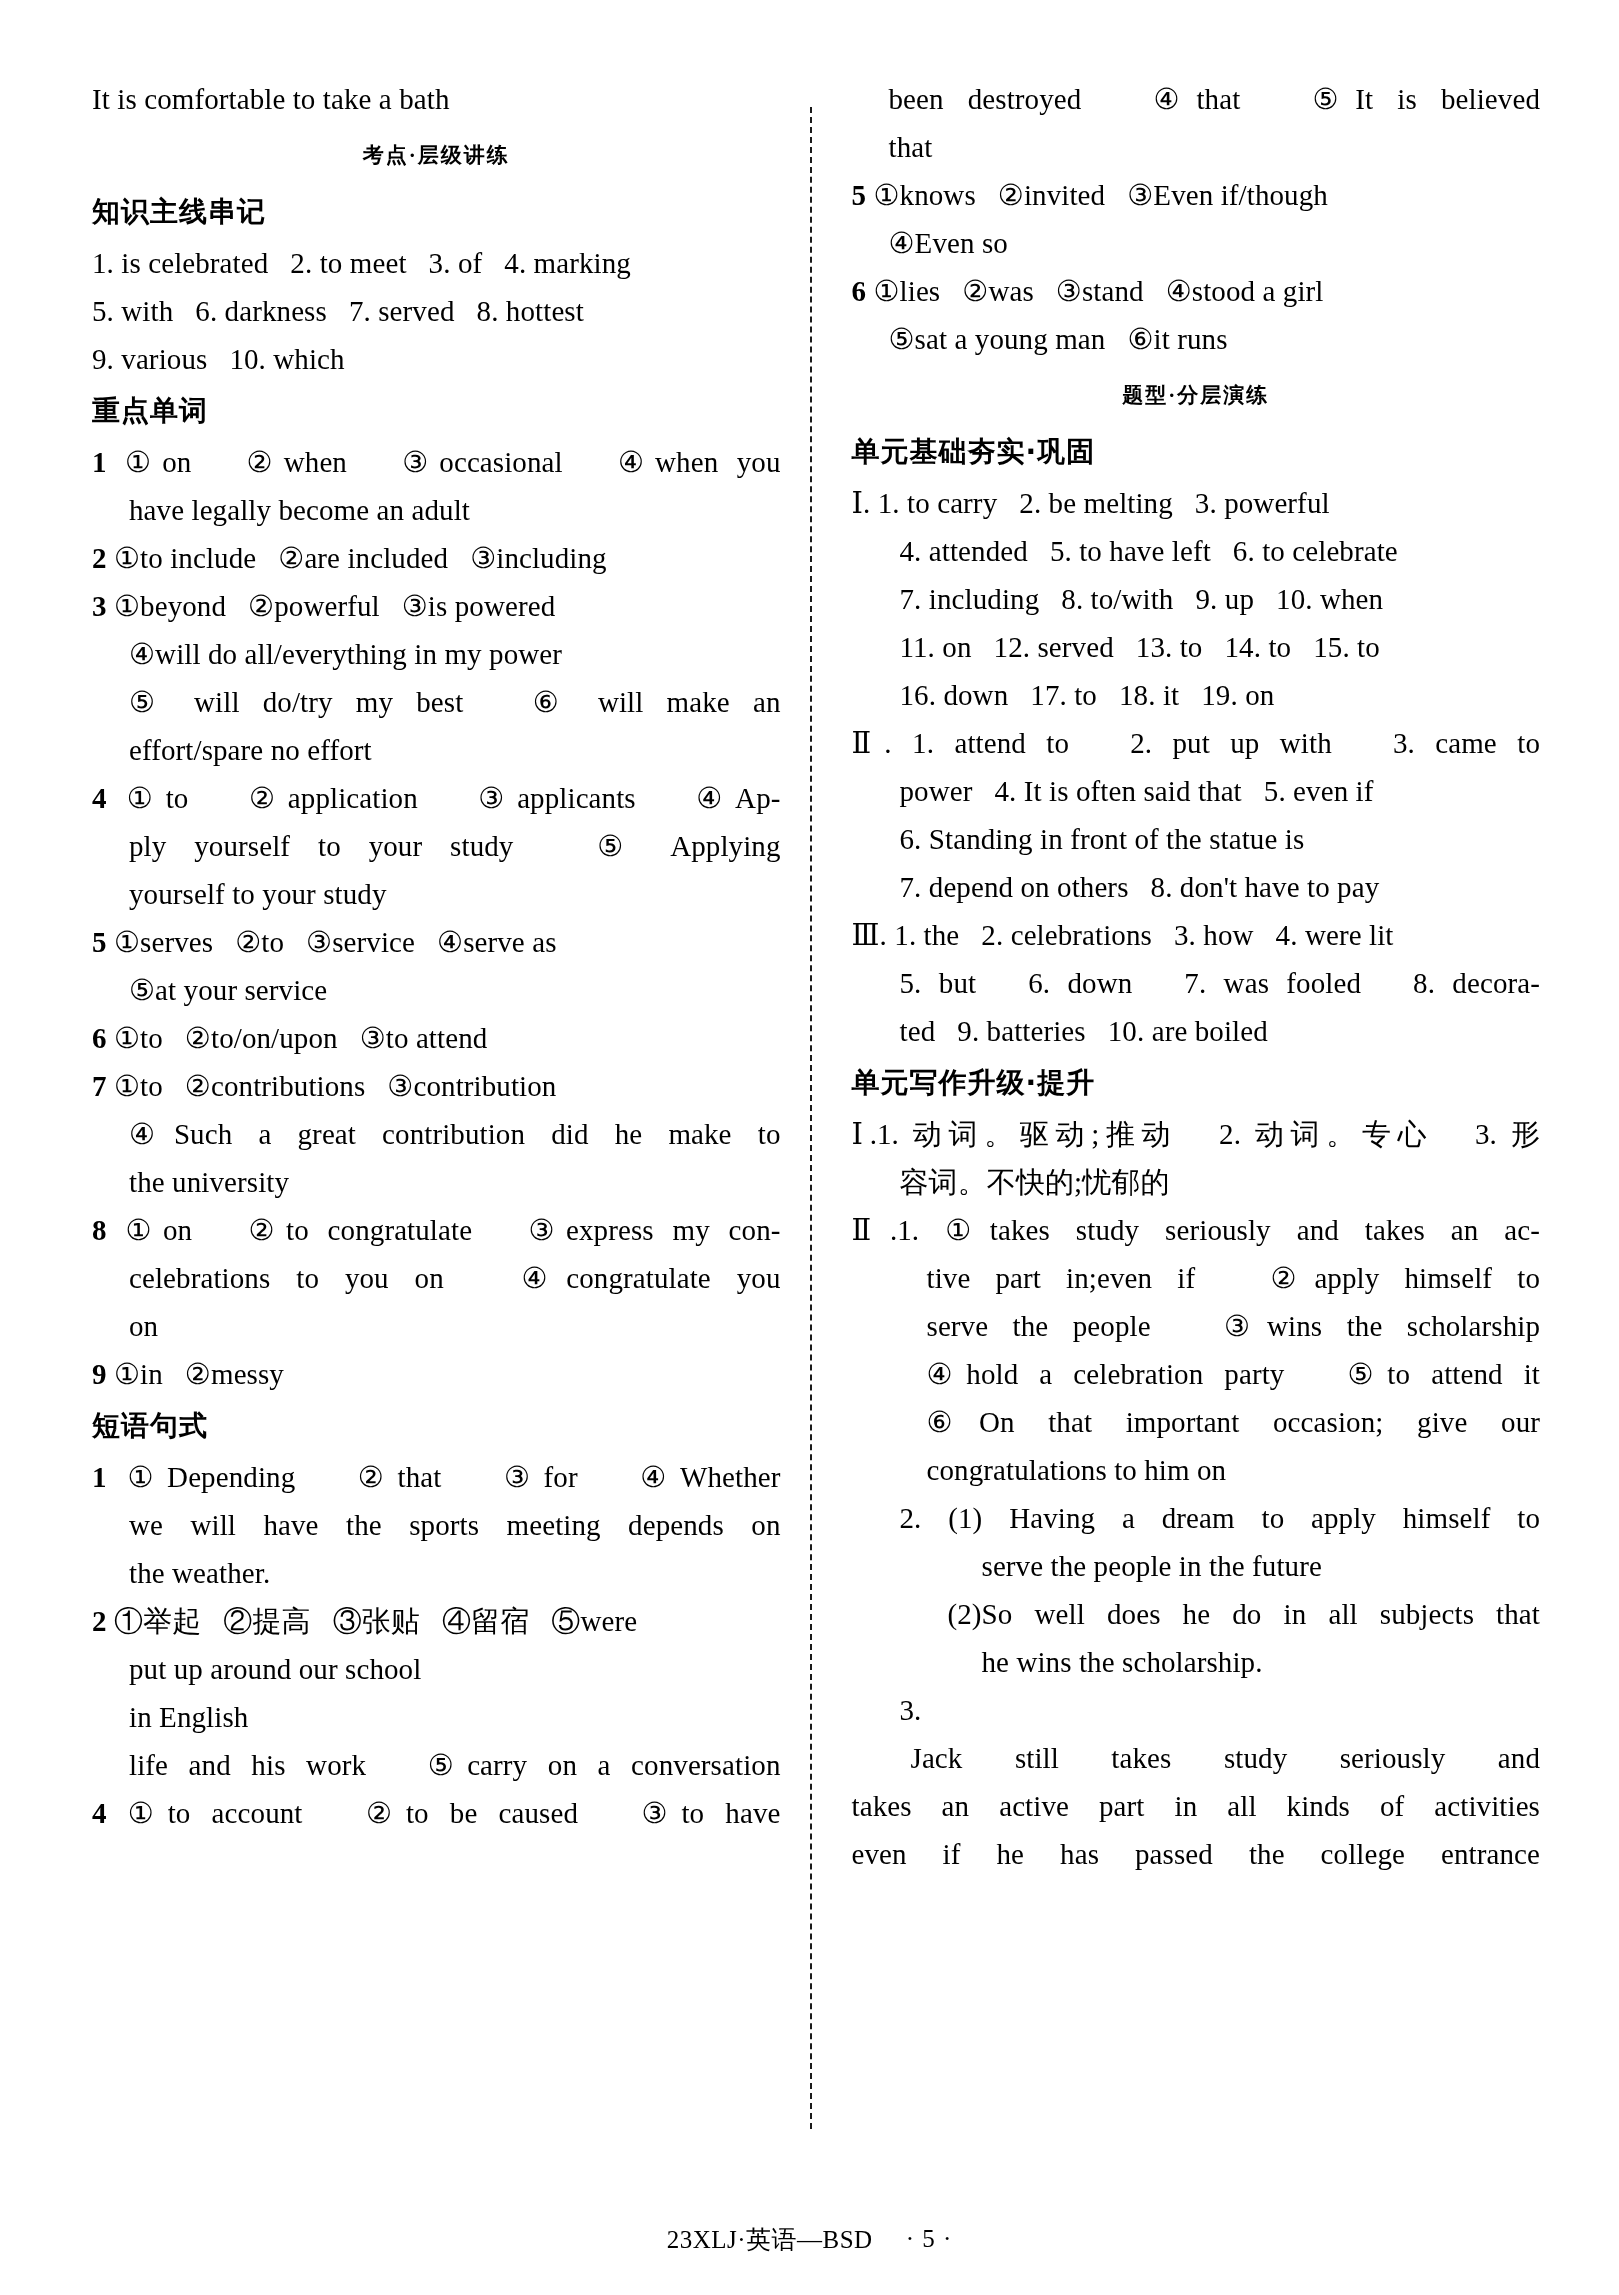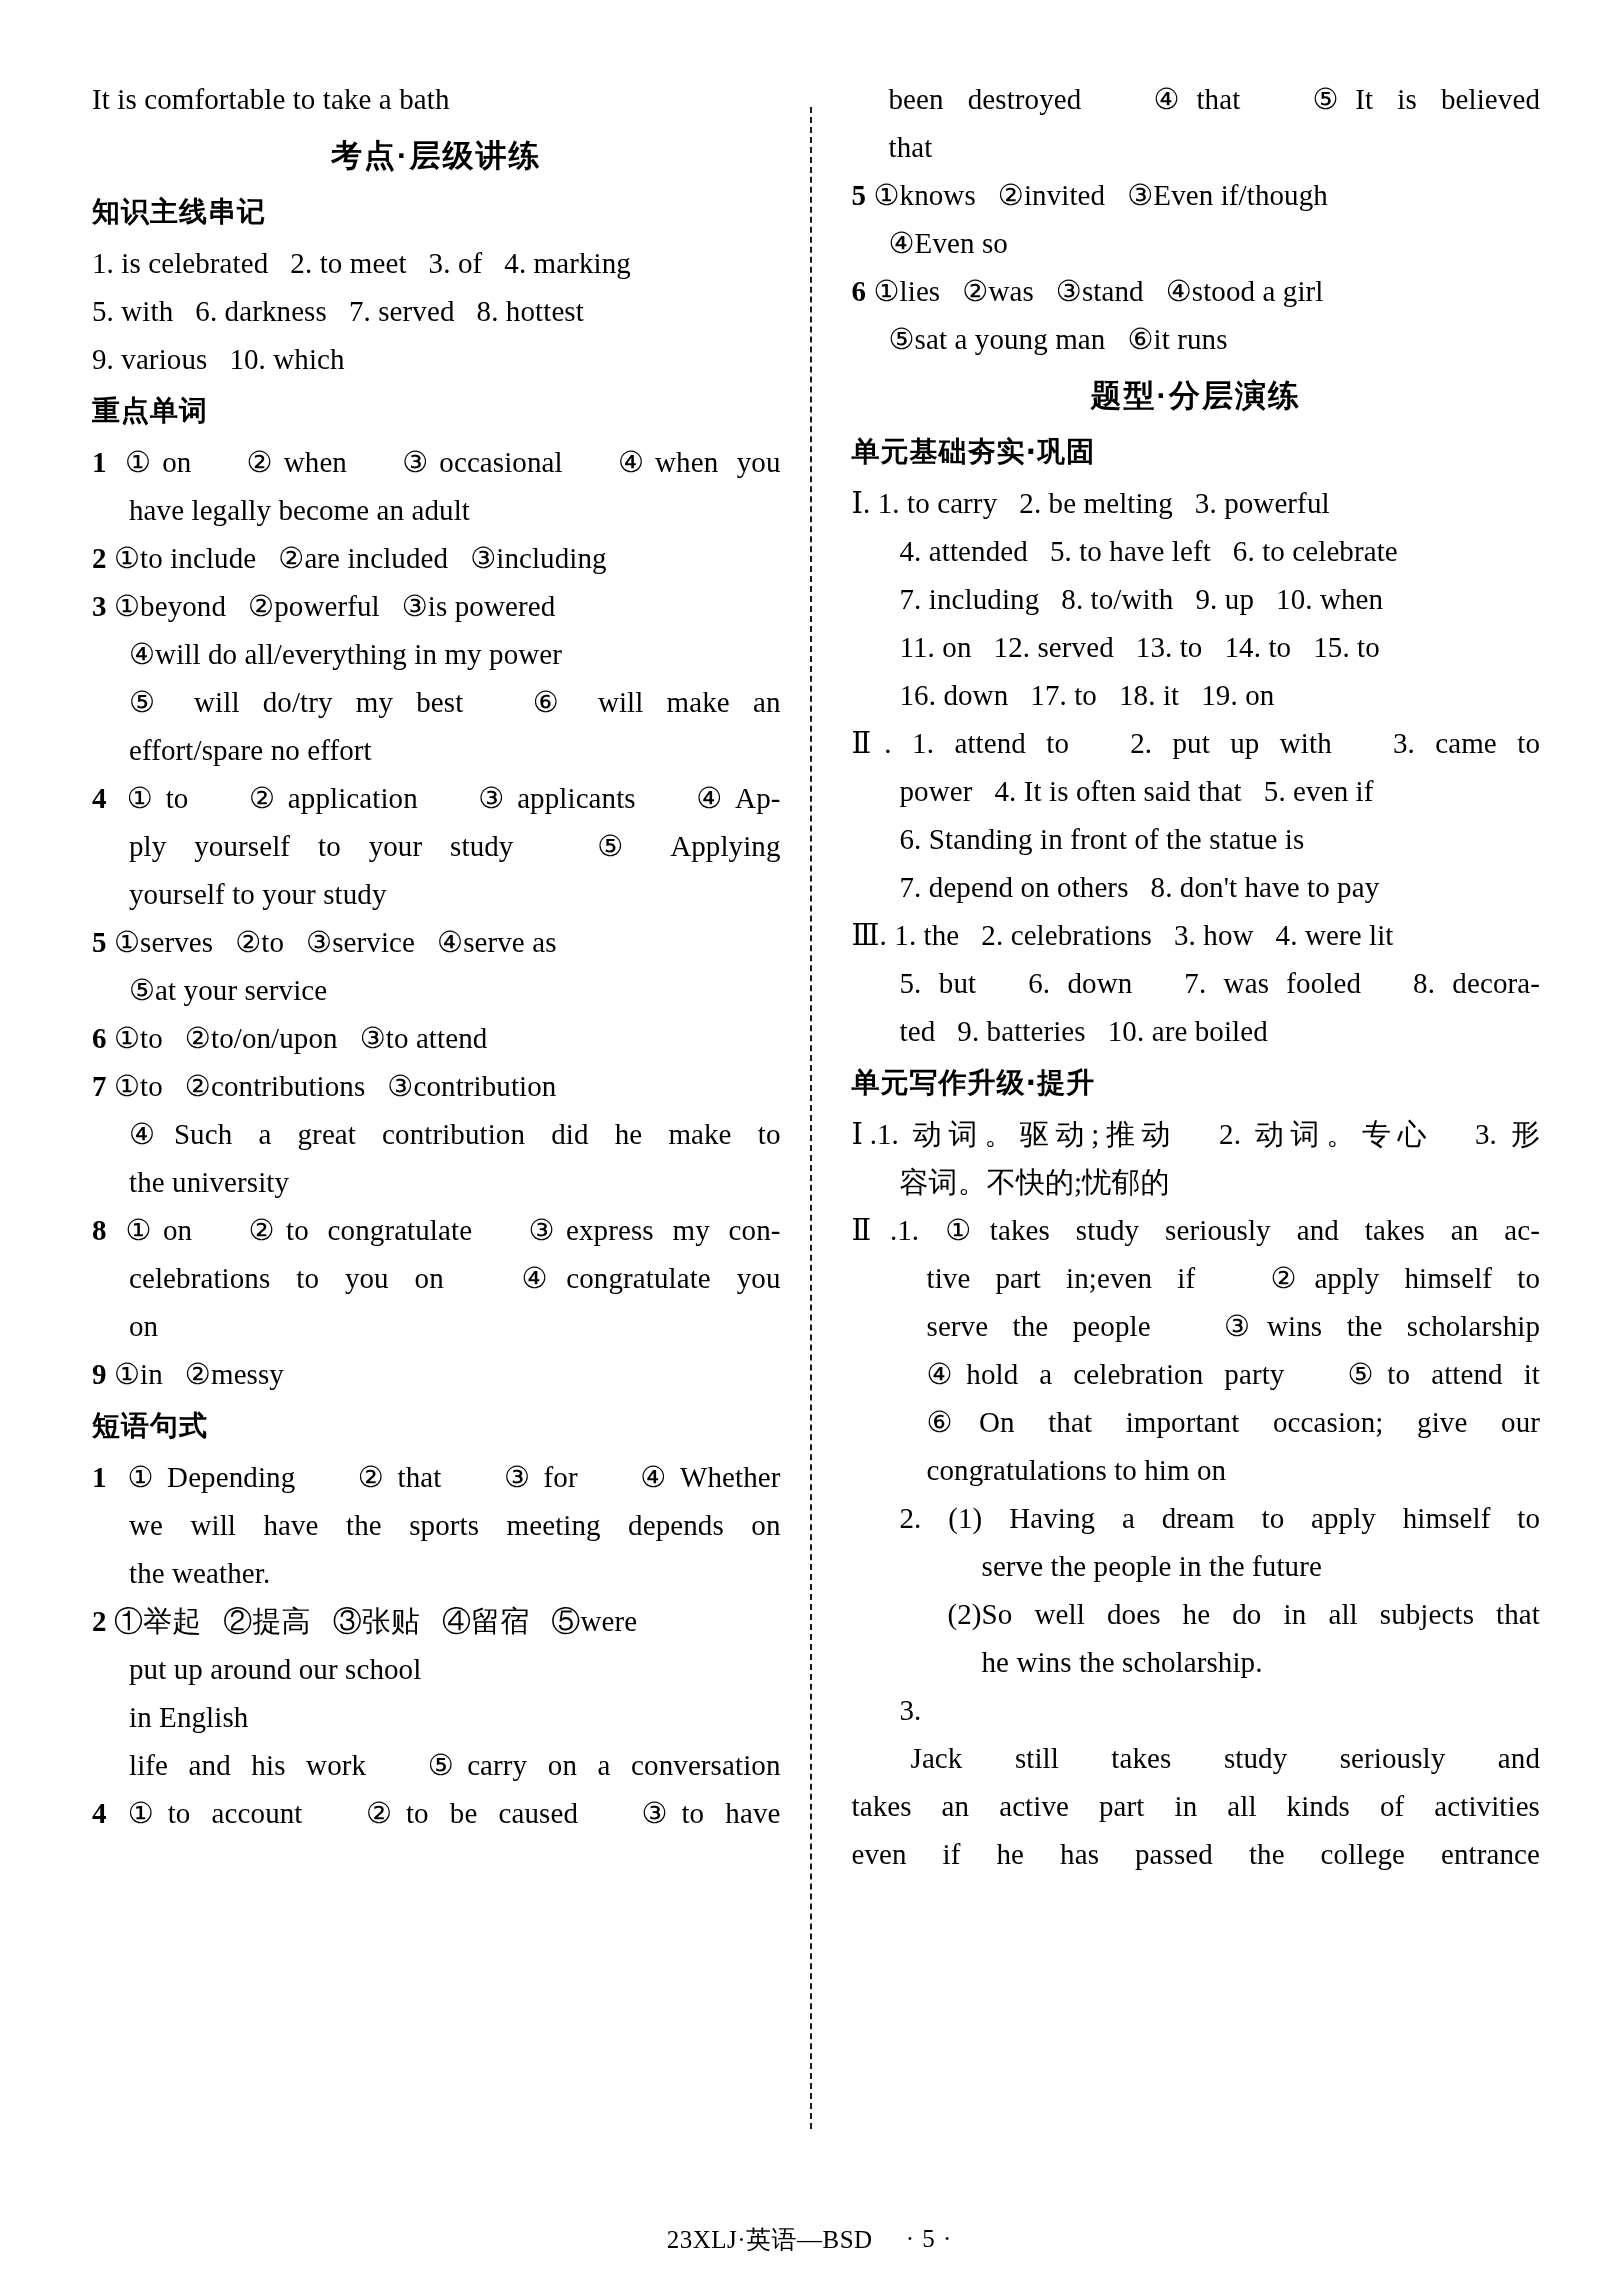--- a/index.html
+++ b/index.html
@@ -57,23 +57,23 @@
     text-align-last: justify;
   }
   .hang1 { padding-left: 37px; text-indent: -37px; }
   .hang-rom { padding-left: 48px; text-indent: -48px; }
   .indent1 { padding-left: 37px; }
   .indent2 { padding-left: 75px; }
   .indent3 { padding-left: 48px; }
   .indent-para { text-indent: 59px; }
 
   .sec-title {
-    font-family: Liberation Sans, sans-serif;
+    font-family: Liberation Serif, serif;
     font-weight: bold;
-    font-size: 31px;
+    font-size: 21px;
     line-height: 55px;
     text-align: center;
     letter-spacing: 2px;
     margin: 5px 0 3px 0;
   }
   .sub-title {
     font-family: "DejaVu Sans", "Liberation Sans", sans-serif;
     font-weight: bold;
     font-size: 28px;
     line-height: 52px;

